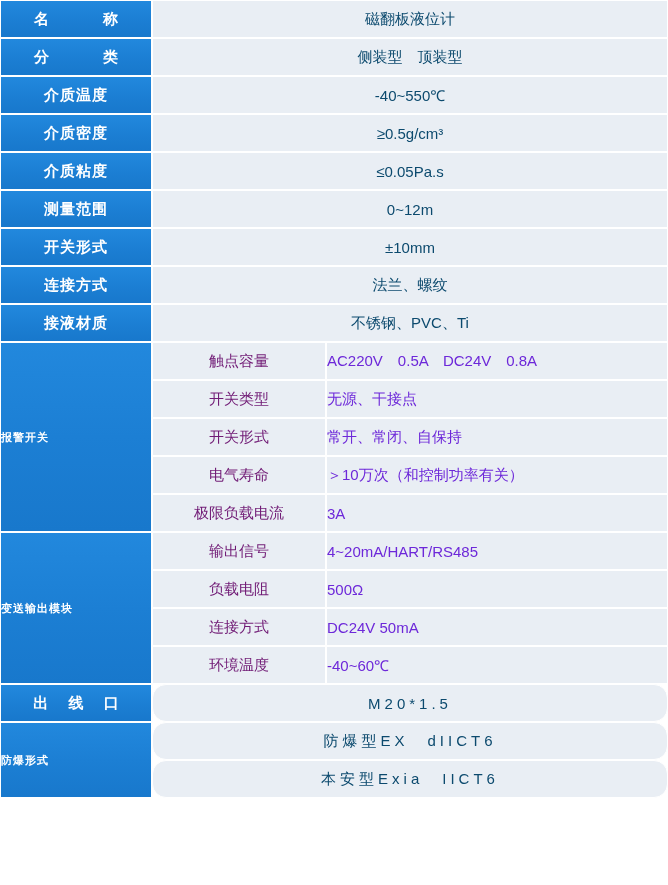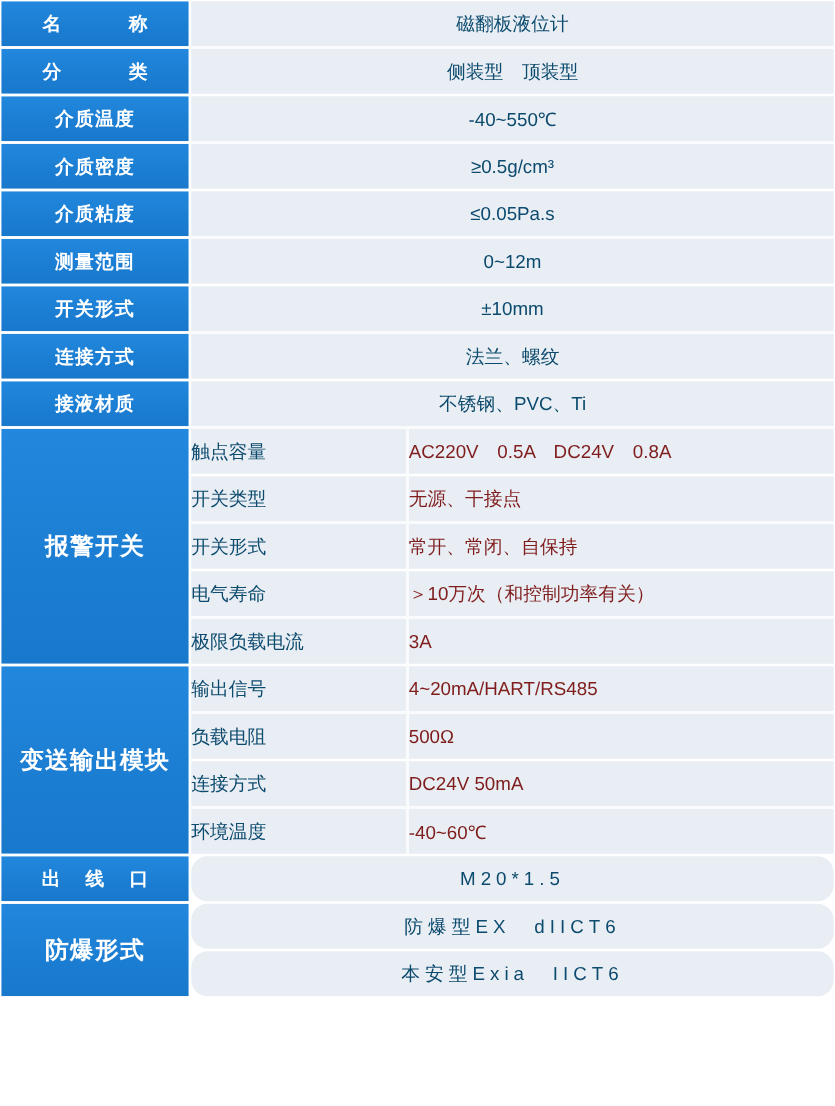--- a/index.html
+++ b/index.html
@@ -51,39 +51,40 @@
     width: 100%;
     border-collapse: separate;
     border-spacing: 0;
     table-layout: fixed;
   }
   .sub-label {
     width: 172px;
     background: #e9eef4;
     border: 1px solid #ffffff;
     height: 36px;
-    font-size: 15px;
-    color: #0c4a6e;
+    text-align: center;
+    font-size: 15px;
+    color: #701a75;
   }
   .sub-value {
     background: #e9eef4;
     border: 1px solid #ffffff;
     height: 36px;
     text-align: left;
     padding-left: 12px;
     font-size: 15px;
-    color: #7f1d1d;
+    color: #6d28d9;
   }
   .group-label {
     width: 150px;
     background: linear-gradient(to bottom, #2288dd 0%, #1c7fd4 50%, #1878cc 100%);
     color: #ffffff;
-    font-size: 19px;
+    font-size: 11px;
     font-weight: bold;
-    text-align: center;
+    text-align: left;
     letter-spacing: 1px;
     border: 1px solid #ffffff;
   }
   .group-cell {
     padding: 0 !important;
   }
   .wide-spaced {
     letter-spacing: 4px;
     border-radius: 14px;
   }

